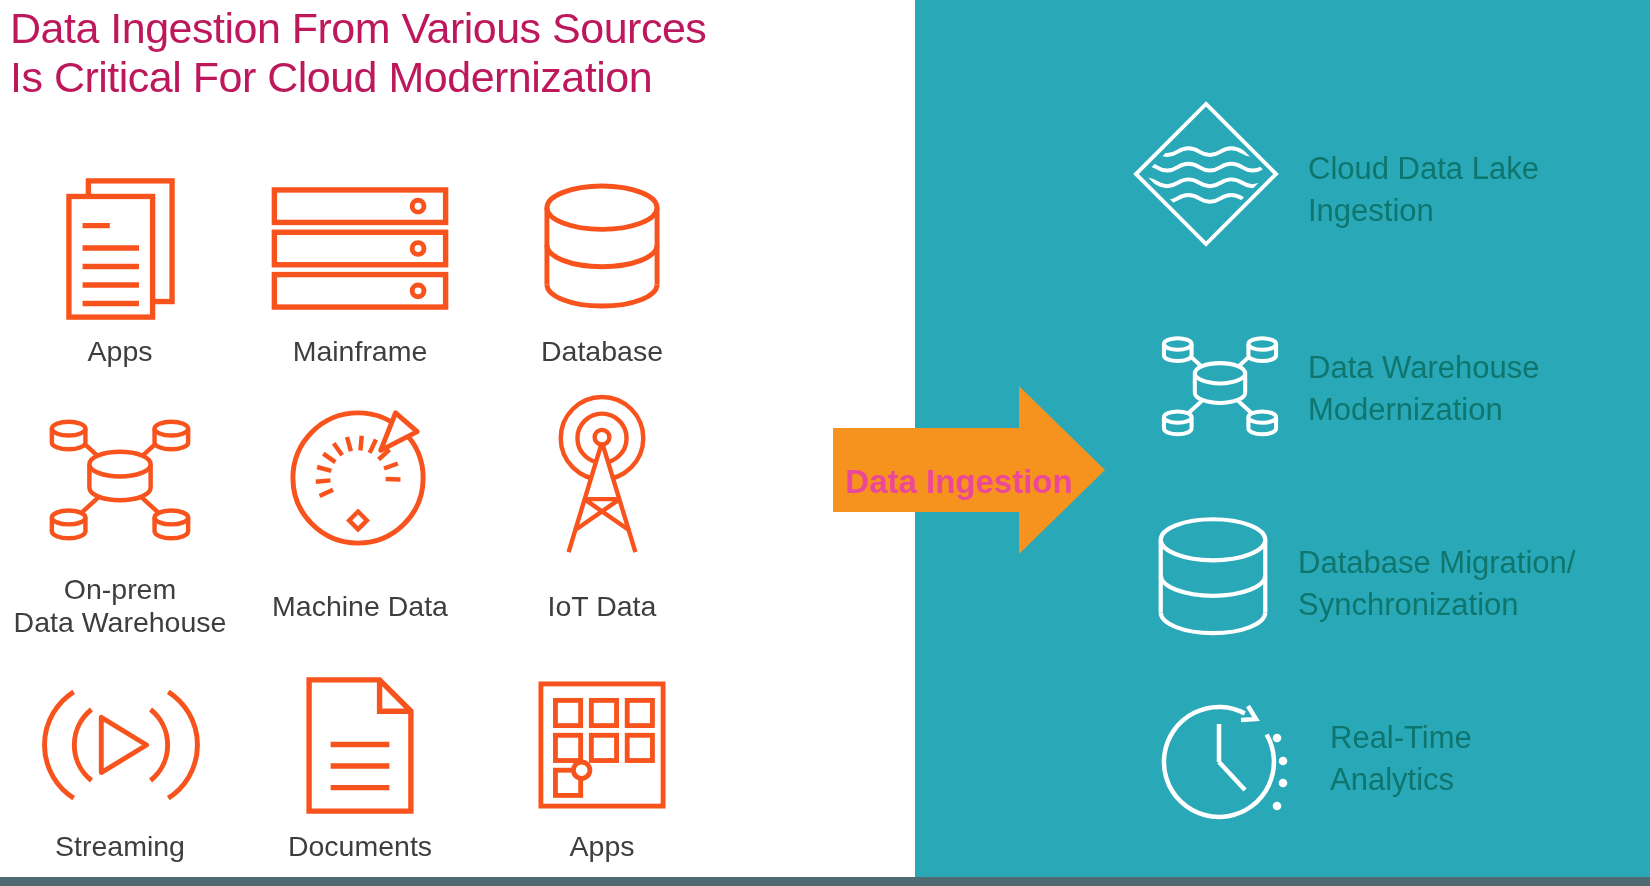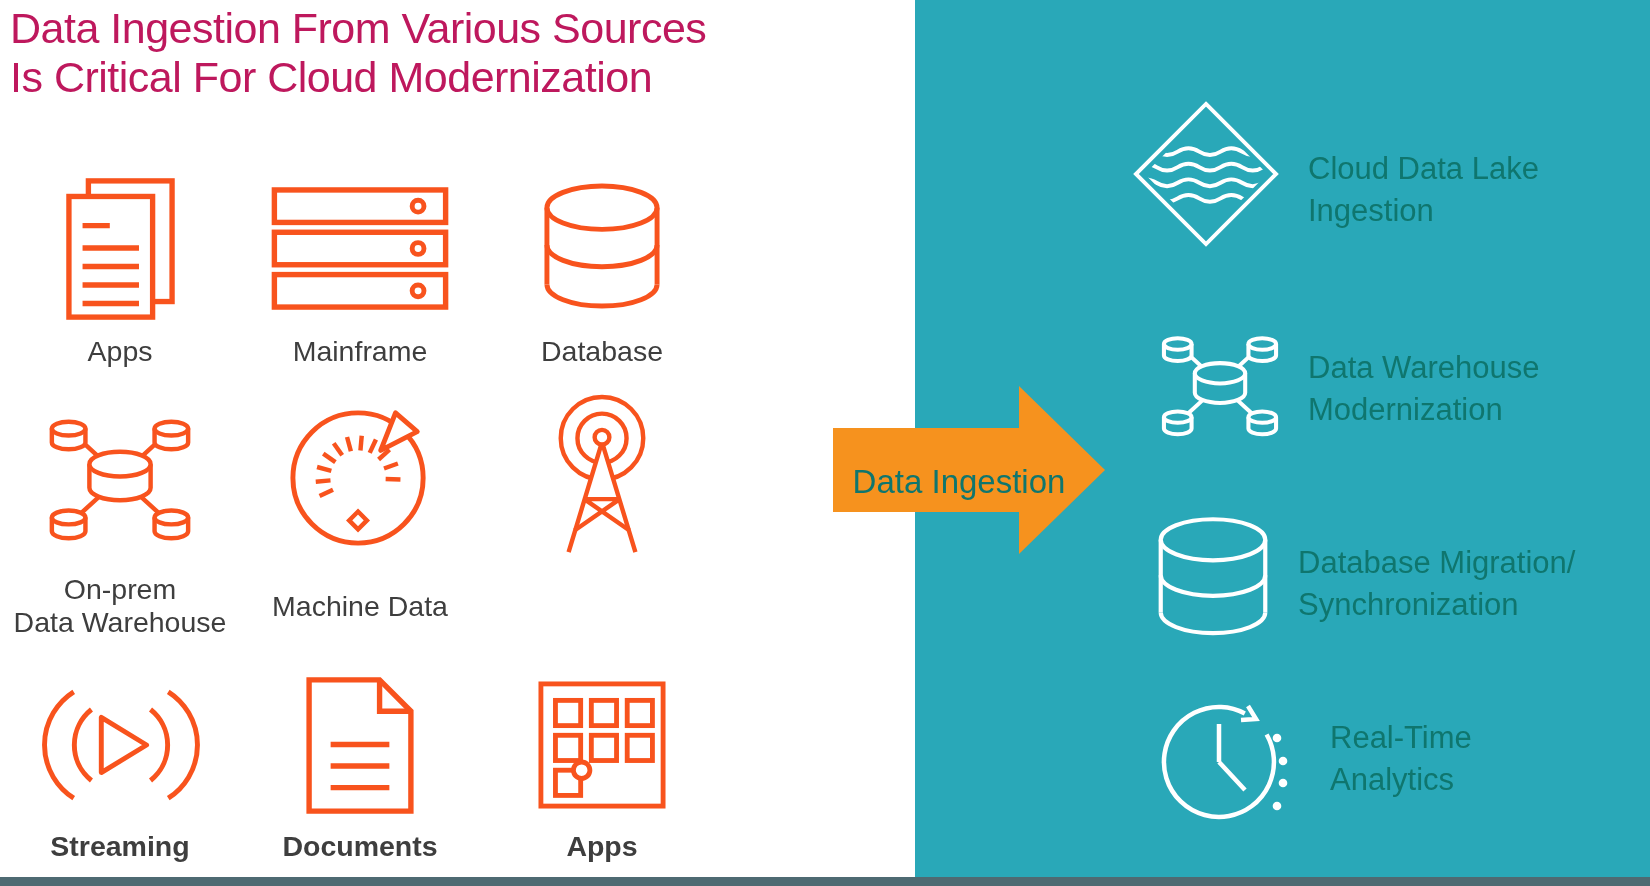--- a/index.html
+++ b/index.html
@@ -20,34 +20,34 @@
 
   
   .cell{position:absolute;width:240px;display:flex;flex-direction:column;align-items:center;}
   .icon-wrap{display:flex;align-items:center;justify-content:center;height:172px;}
   .row2 .icon-wrap{height:176px;}
   .row3 .icon-wrap{height:170px;}
   .src-label{font-size:28.5px;line-height:33px;color:var(--ink);text-align:center;}
   .label-wrap{min-height:84px;display:flex;flex-direction:column;justify-content:center;align-items:center;}
 
   .c1{left:0px;} .c2{left:240px;} .c3{left:482px;}
-  .row1{top:163px;} .row2{top:388px;} .row3{top:660px;font-weight:bold;}
+  .row1{top:163px;} .row2{top:388px;} .row3{top:660px;}
 
   svg{display:block;}
   .icon-o{color:var(--icon-orange);}
   .icon-w{color:#fff;}
   .icon-o .fillbg{fill:#fff;}
   .icon-w .fillbg{fill:var(--teal);}
 
   
   .arrow-body{position:absolute;left:833px;top:428px;width:187px;height:84px;background:var(--arrow-orange);}
   .arrow-head{position:absolute;left:1019px;top:386px;width:0;height:0;
     border-top:84px solid transparent;border-bottom:84px solid transparent;border-left:86px solid var(--arrow-orange);}
   .arrow-label{position:absolute;left:833px;top:428px;width:252px;height:108px;display:flex;align-items:center;justify-content:center;
-    color:#0f766e;font-size:33px;font-weight:400;}
+    color:#ec4899;font-size:33px;font-weight:700;}
 
   
   .dest-icon{position:absolute;}
   .dest-text{position:absolute;color:#0f766e;font-size:31px;line-height:42px;font-weight:400;}
 </style>
 </head>
 <body>
 
 <div id="canvas">
 
@@ -149,20 +149,23 @@
     <div class="icon-wrap">
       <svg class="icon-o" width="128" height="167" viewBox="0 0 130 170" fill="none" stroke="currentColor" stroke-width="4.5">
         <circle cx="65" cy="46" r="42"></circle>
         <circle cx="65" cy="46" r="25"></circle>
         <path class="fillbg" d="M65,54 L31,162 L99,162 Z" stroke="none"></path>
         <path d="M65,50 L31,162 M65,50 L99,162"></path>
         <path d="M47,108 L83,108 M47,108 L93,140 M83,108 L37,140"></path>
         <circle class="fillbg" cx="65" cy="45" r="7.5"></circle>
       </svg>
     </div>
+    <div class="label-wrap">
+      <div class="src-label">IoT Data</div>
+    </div>
   </div>
 
   <div class="cell row3 c1">
     <div class="icon-wrap">
       <svg class="icon-o" width="168" height="130" viewBox="0 0 170 132" fill="none" stroke="currentColor" stroke-width="5">
         <path d="M66,38 L66,94 L112,66 Z" stroke-linejoin="round"></path>
         <path d="M56,30 A46,46 0 0 0 56,102"></path>
         <path d="M38,12 A64,64 0 0 0 38,120"></path>
         <path d="M116,30 A46,46 0 0 1 116,102"></path>
         <path d="M134,12 A64,64 0 0 1 134,120"></path>

